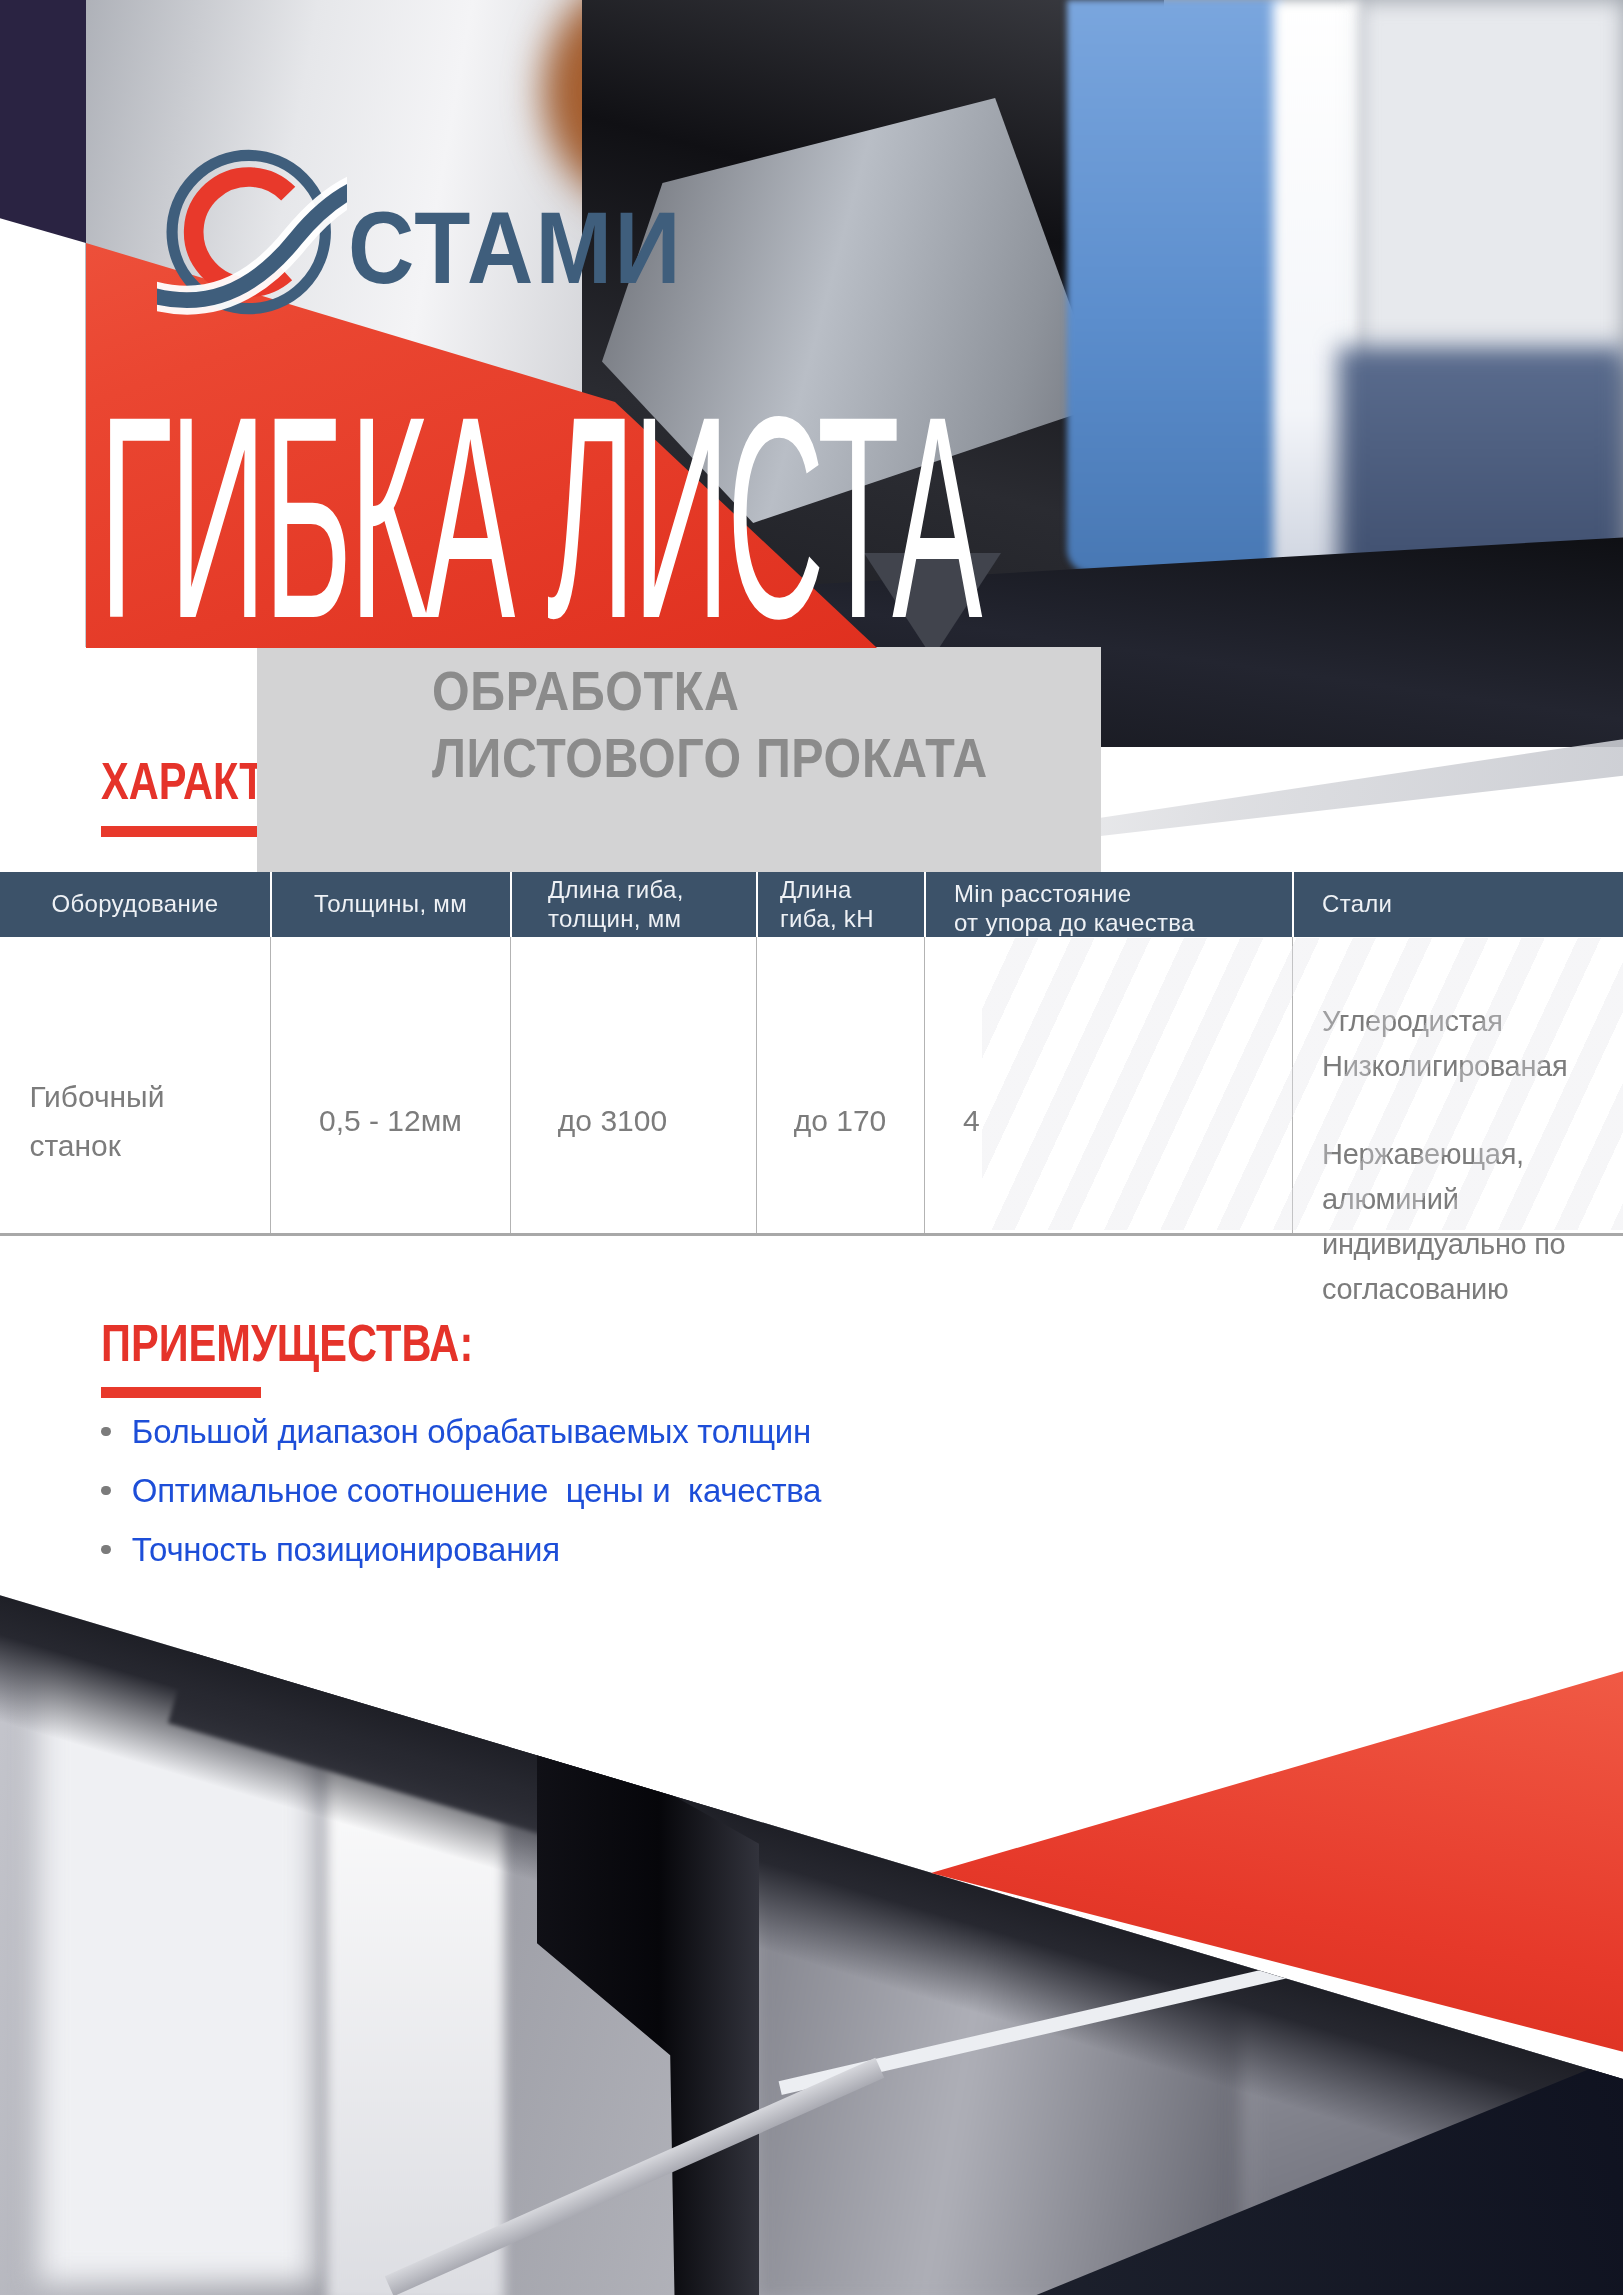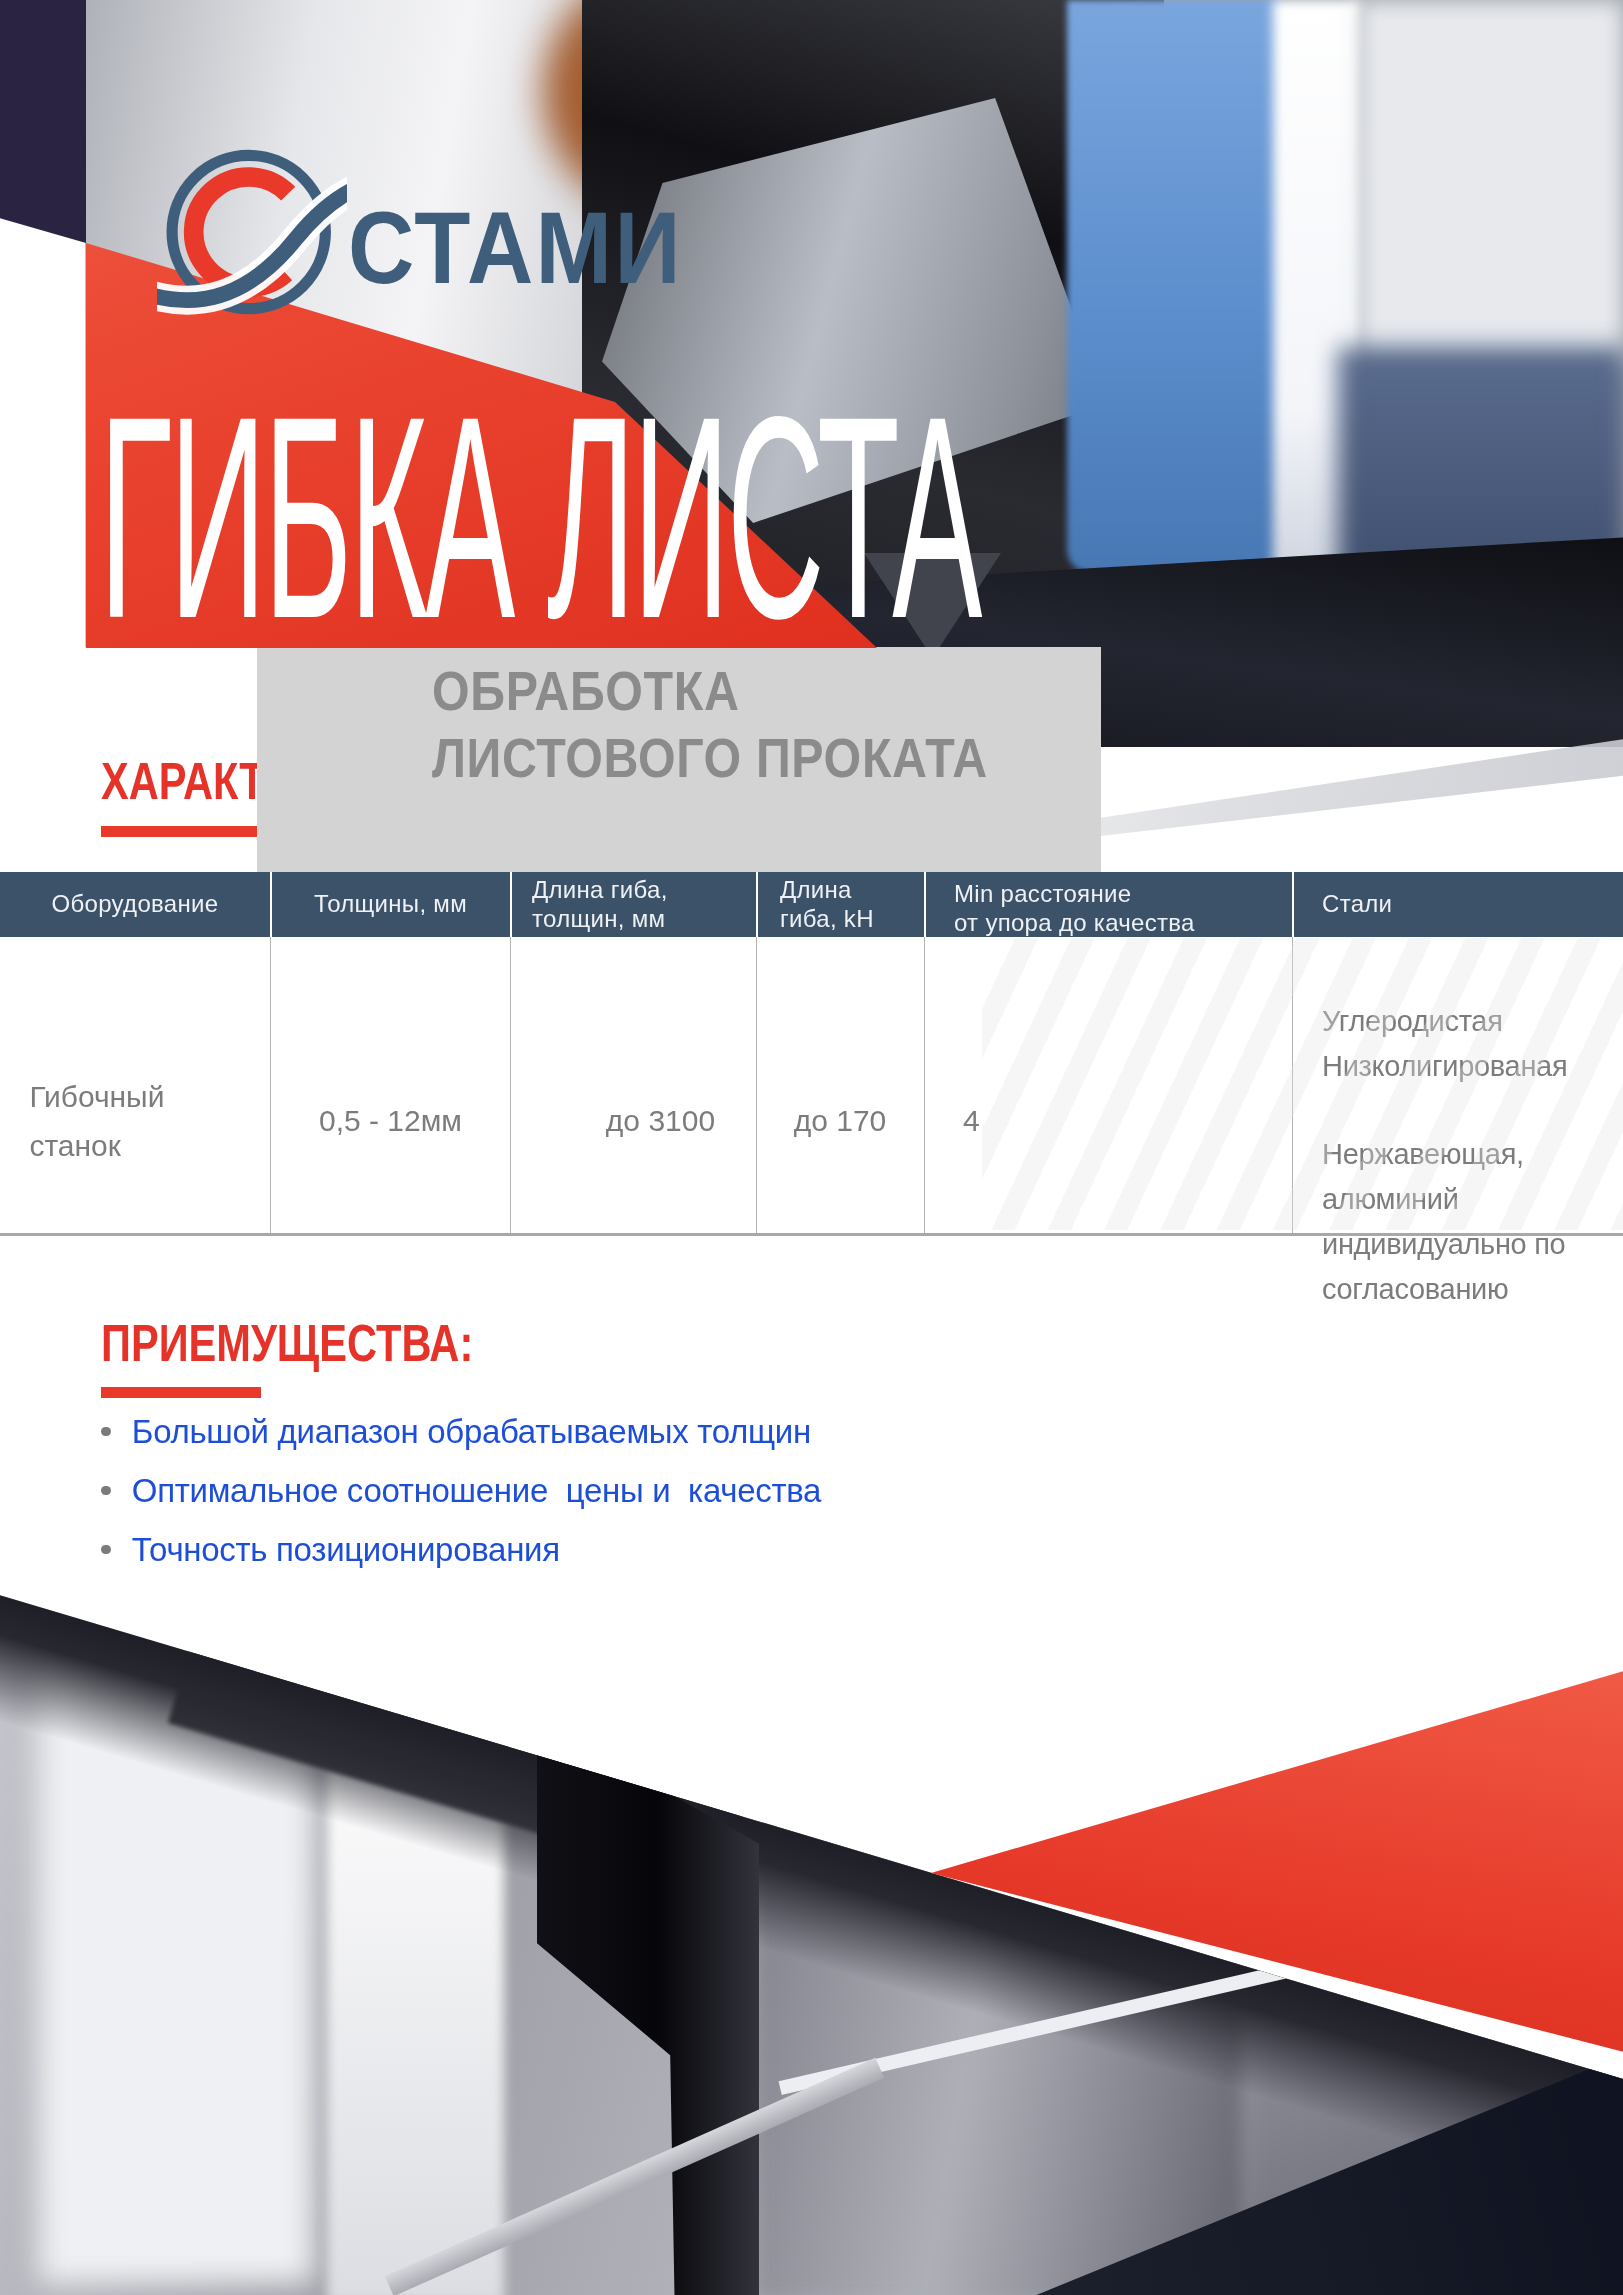--- a/index.html
+++ b/index.html
@@ -161,21 +161,21 @@
 <div class="abs section-heading" id="char-heading">ХАРАКТЕРИСТИКИ:</div>
 <div class="abs red-bar" id="char-bar"></div>
 
 <div class="abs" id="tbl-header">
   <div class="th center" style="left:0;width:270px;">
     <span>Оборудование</span>
   </div>
   <div class="th center" style="left:272px;width:237px;">
     <span>Толщины, мм</span>
   </div>
-  <div class="th" style="left:532px;width:216px;">
+  <div class="th" style="left:548px;width:216px;">
     <span>Длина гиба,</span>
     <span>толщин, мм</span>
   </div>
   <div class="th" style="left:780px;width:143px;">
     <span>Длина</span>
     <span>гиба, kH</span>
   </div>
   <div class="th" style="left:954px;width:336px;justify-content:flex-end;">
     <span>Min расстояние</span>
     <span>от упора до качества</span>
@@ -189,21 +189,21 @@
   <div class="hdiv" style="left:924px;"></div>
   <div class="hdiv" style="left:1292px;"></div>
 </div>
 
 <div class="abs" id="tbl-body">
   <div class="td" style="left:29.4px;width:236px;line-height:1.65;">
     <span>Гибочный</span>
     <span>станок</span>
   </div>
   <div class="td center" style="left:272px;width:237px;">0,5 - 12мм</div>
-  <div class="td center" style="left:540px;width:241px;">до 3100</div>
+  <div class="td center" style="left:492px;width:241px;">до 3100</div>
   <div class="td center" style="left:758px;width:164px;">до 170</div>
   <div class="td" style="left:963px;width:288px;">4</div>
   <div class="td" id="td-steels" style="left:1322px;width:288px;">
     <div class="para">Углеродистая Низколигированая</div>
     <div class="para">Нержавеющая, алюминий индивидуально по согласованию</div>
   </div>
   <div class="bdiv" style="left:270px;"></div>
   <div class="bdiv" style="left:510px;"></div>
   <div class="bdiv" style="left:756px;"></div>
   <div class="bdiv" style="left:924px;"></div>

